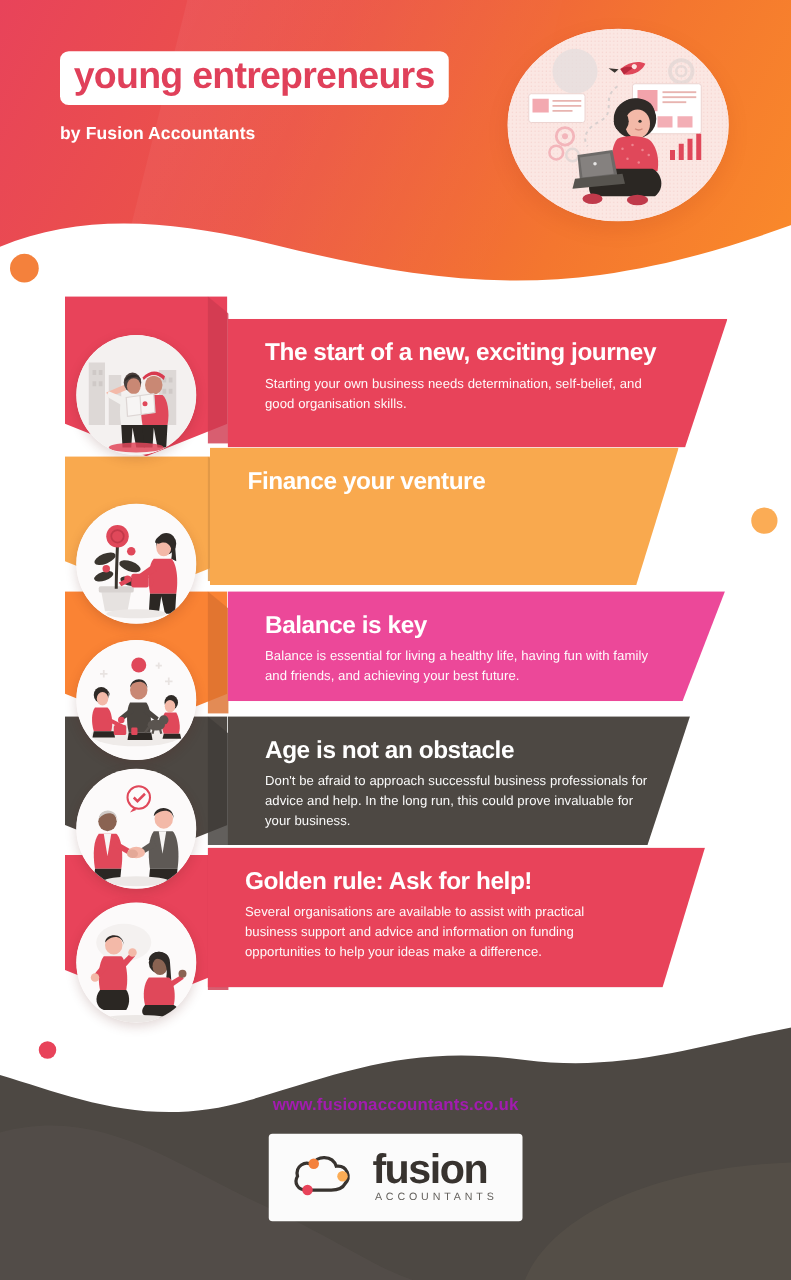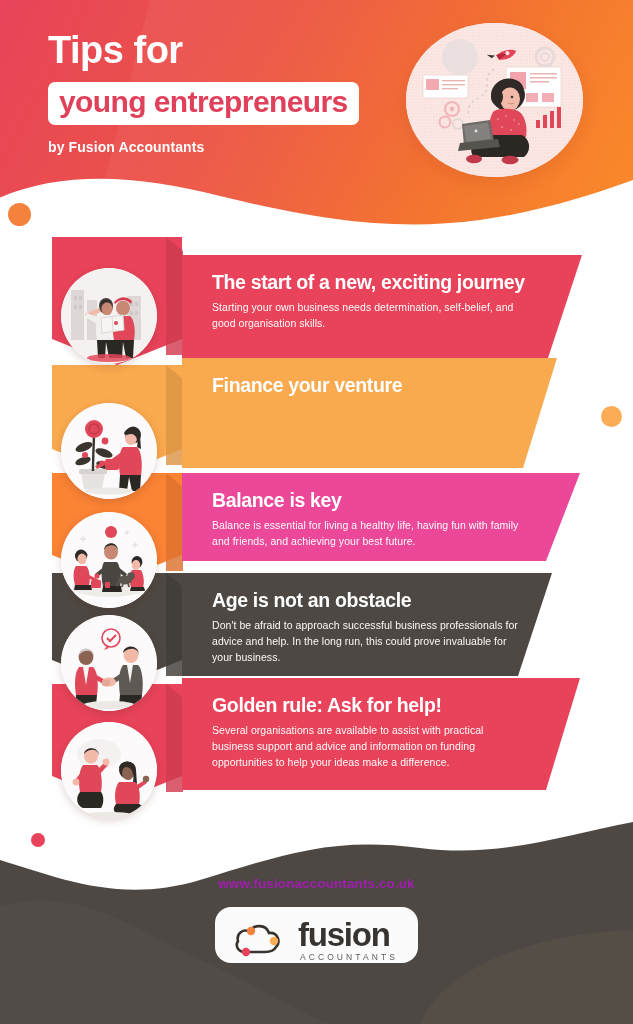--- a/index.html
+++ b/index.html
@@ -100,21 +100,21 @@
   .footer { position:absolute; left:0; bottom:0; width:633px; height:210px; }
   .footer-wave { position:absolute; left:0; bottom:0; width:633px; height:210px; }
   .footer-content {
     position:absolute; left:0; top:62px; width:633px; text-align:center;
   }
   .footer-url {
     color:#a21caf; font-size:13.5px; font-weight:bold; letter-spacing:0.1px;
   }
   .logo-box {
     display:inline-block; margin-top:16px; background:#fbfbfb;
-    border-radius:16px; padding:11px 20px 1px 16px;
+    border-radius:3px; padding:11px 20px 15px 16px;
   }
   .logo-row { display:flex; align-items:center; gap:9px; }
   .logo-word { text-align:left; line-height:1; }
   .logo-fusion {
     color:#38332f; font-size:33px; font-weight:bold; letter-spacing:-1.2px;
     display:block;
   }
   .logo-sub {
     color:#63605c; font-size:8.5px; letter-spacing:3.1px; display:block;
     margin-top:2px; padding-left:2px;
@@ -123,21 +123,20 @@
 </head>
 <body>
 
 <div class="page">
 
   <div class="header">
     <div class="header-bg"></div>
     <div class="header-sheen"></div>
 
     <div class="header-text">
-      <div class="title-line1">Tips for</div>
       <div class="title-box">
         <span class="title-line2">young entrepreneurs</span>
       </div>
       <div class="byline">by Fusion Accountants</div>
     </div>
 
     <div class="hero-circle">
       <svg viewBox="0 0 177 154" width="177" height="154">
         <defs>
           <pattern id="dotsA" width="3" height="3" patternUnits="userSpaceOnUse">
@@ -298,21 +297,21 @@
             <circle cx="55" cy="55" r="2" fill="#e0485a"></circle>
           </g>
           <ellipse cx="48" cy="90" rx="22" ry="4" fill="#e0485a" opacity="0.85"></ellipse>
         </svg>
       </div>
     </div>
 
     <div class="step">
       <div class="chev" style="top:365px;height:110px;background:#f9a94e;"></div>
       <div class="chev-shade" style="top:365px;height:100px;background:#dd9545;"></div>
-      <div class="banner" style="left:182px;top:358px;width:375px;height:110px;background:#f9a94e;">
+      <div class="banner" style="left:168px;top:358px;width:375px;height:110px;background:#f9a94e;">
         <div class="banner-inner">
           <div class="step-title">Finance your venture</div>
         </div>
       </div>
       <div class="icon-circle" style="top:403px;">
         <svg viewBox="0 0 96 96" width="96" height="96">
           <circle cx="48" cy="48" r="48" fill="#fcfafa"></circle>
 
           <path d="M20 70 L44 70 L41 86 L23 86 Z" fill="#e6e2e0"></path>
           <rect x="18" y="66" width="28" height="5" rx="1.5" fill="#d8d3d1"></rect>
@@ -451,21 +450,21 @@
             <ellipse cx="45" cy="68" rx="4.4" ry="3.4" fill="#e4a897"></ellipse>
           </g>
           <ellipse cx="48" cy="90" rx="26" ry="4" fill="#ece8e6"></ellipse>
         </svg>
       </div>
     </div>
 
     <div class="step">
       <div class="chev" style="top:684px;height:118px;background:#e8435a;"></div>
       <div class="chev-shade" style="top:684px;height:108px;background:#cf3b50;"></div>
-      <div class="banner" style="left:182px;top:678px;width:398px;height:112px;background:#e8435a;">
+      <div class="banner" style="left:166px;top:678px;width:398px;height:112px;background:#e8435a;">
         <div class="banner-inner">
           <div class="step-title">Golden rule: Ask for help!</div>
           <div class="step-desc">Several organisations are available to assist with practical business support and advice and information on funding opportunities to help your ideas make a difference.</div>
         </div>
       </div>
       <div class="icon-circle" style="top:722px;">
         <svg viewBox="0 0 96 96" width="96" height="96">
           <circle cx="48" cy="48" r="48" fill="#fcfafa"></circle>
 
           <ellipse cx="38" cy="32" rx="22" ry="15" fill="#f4f1f0"></ellipse>

